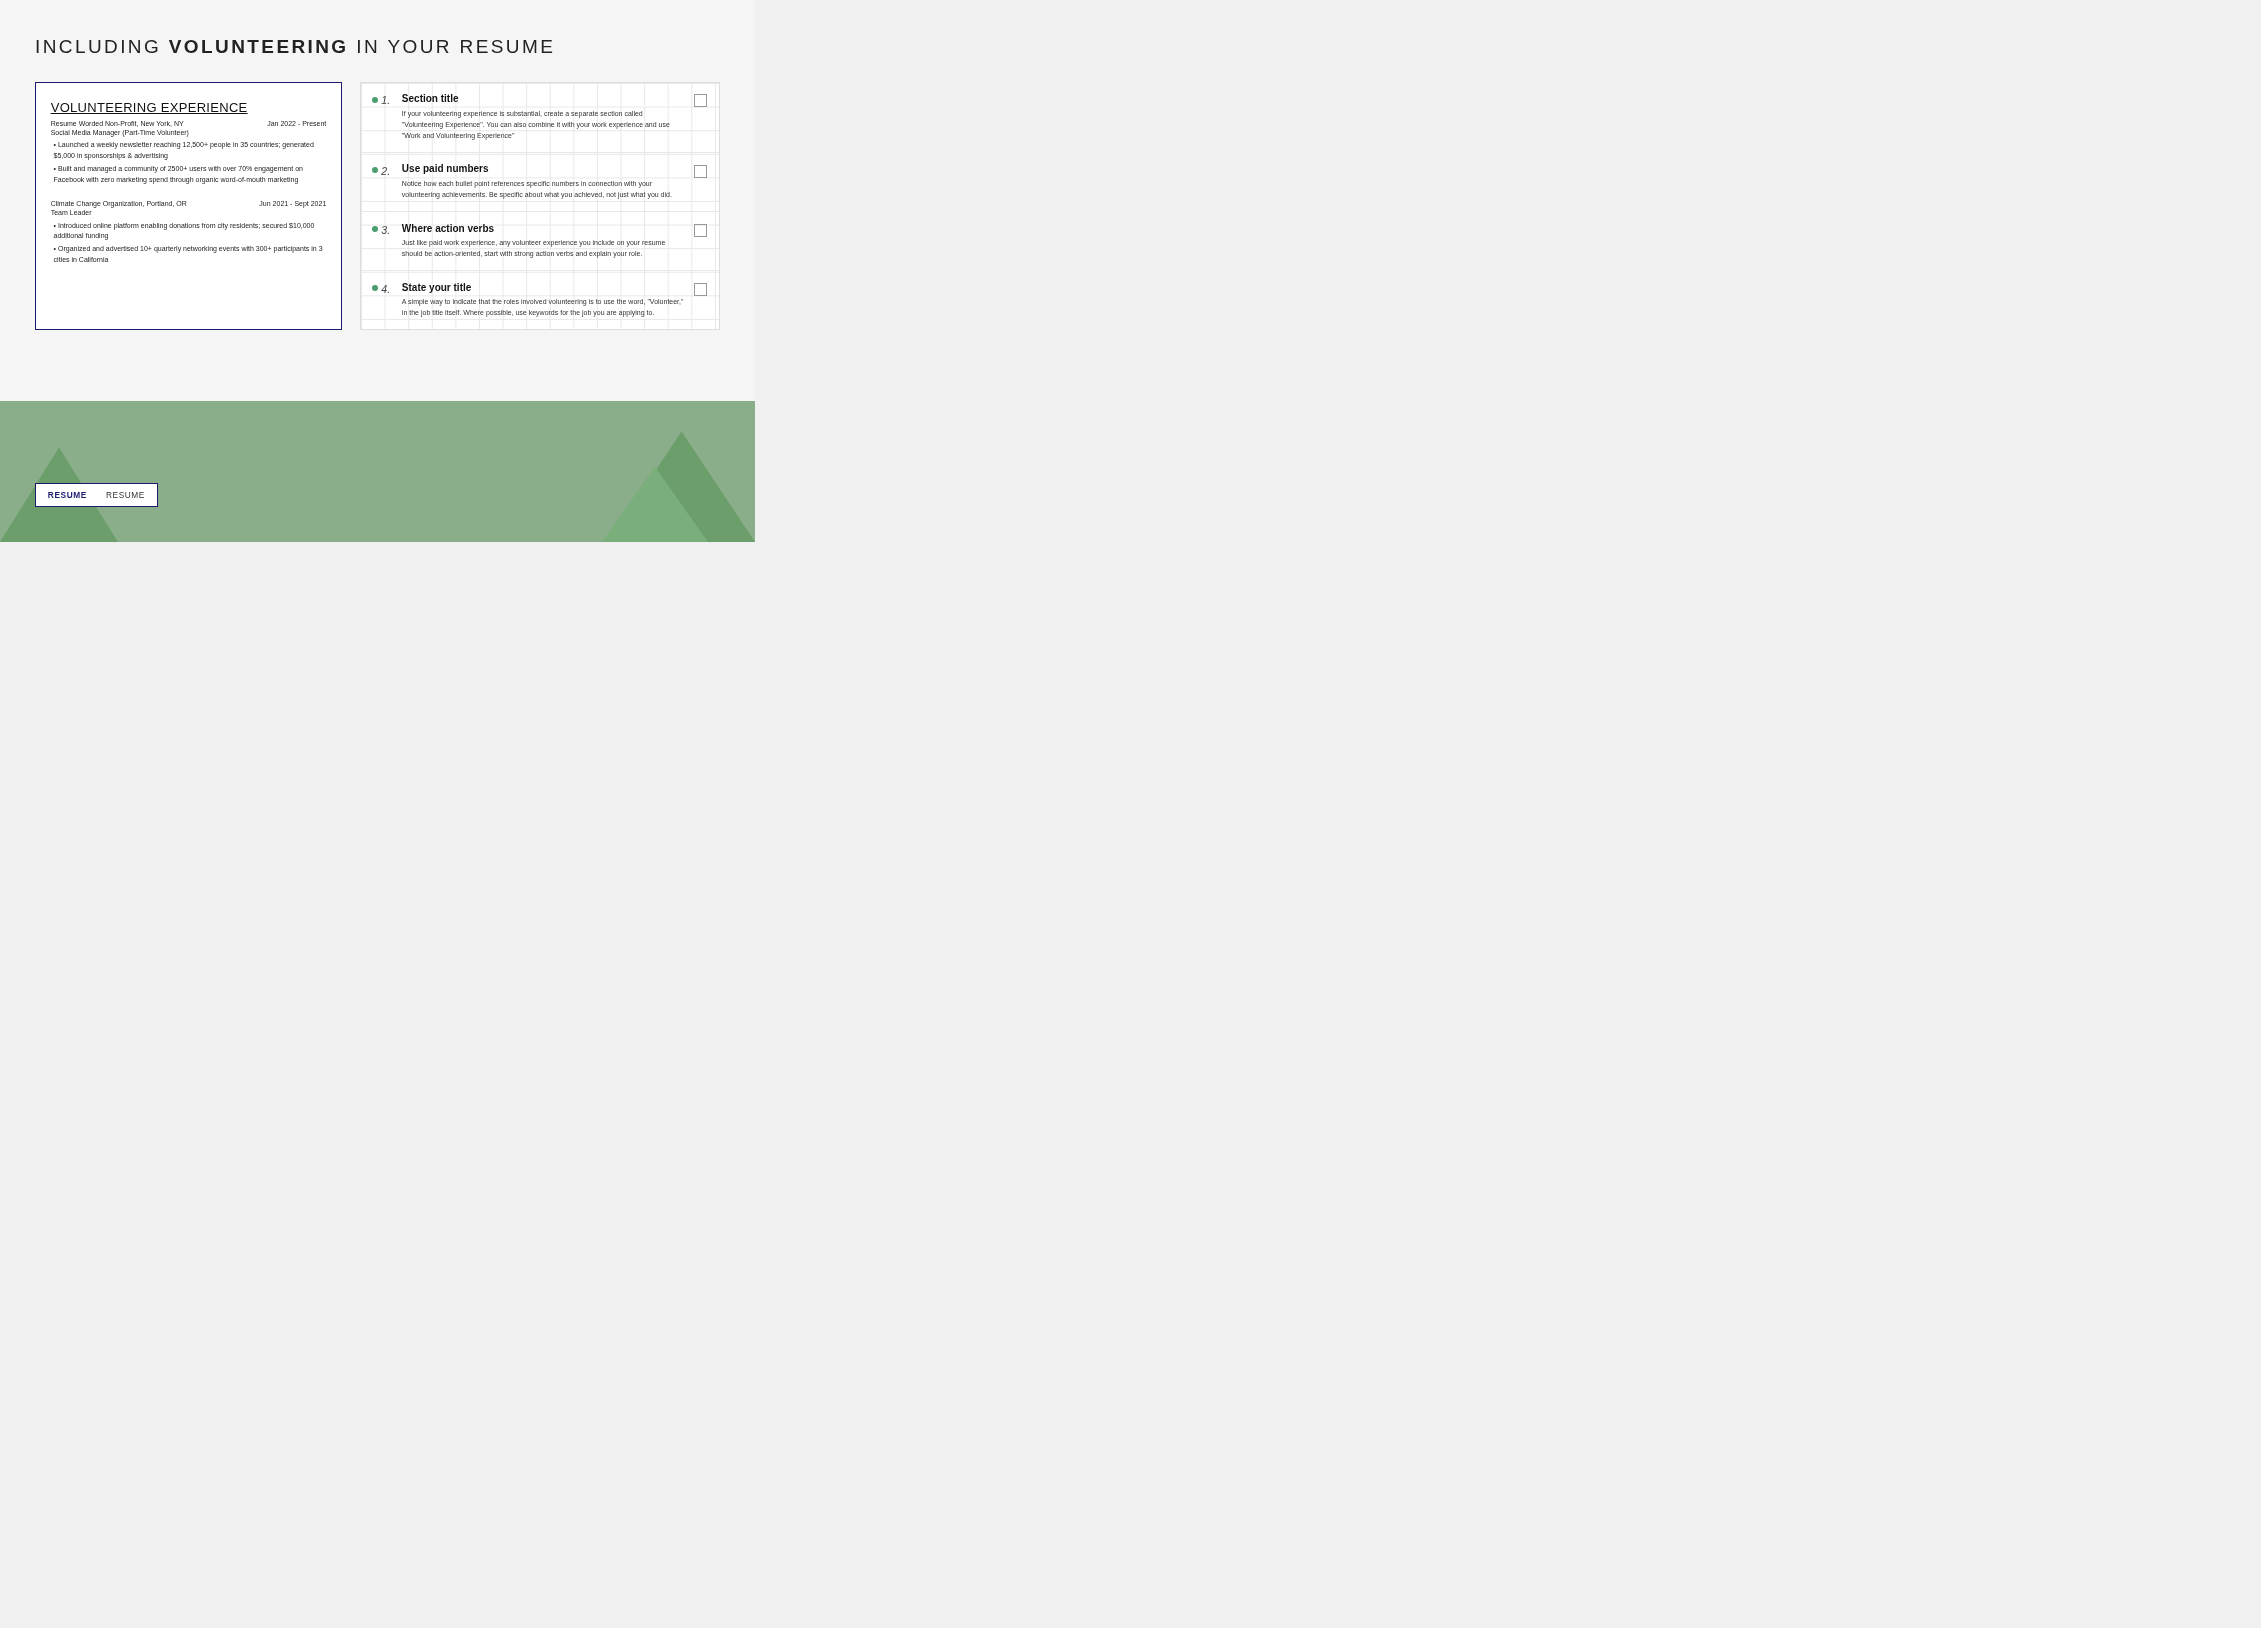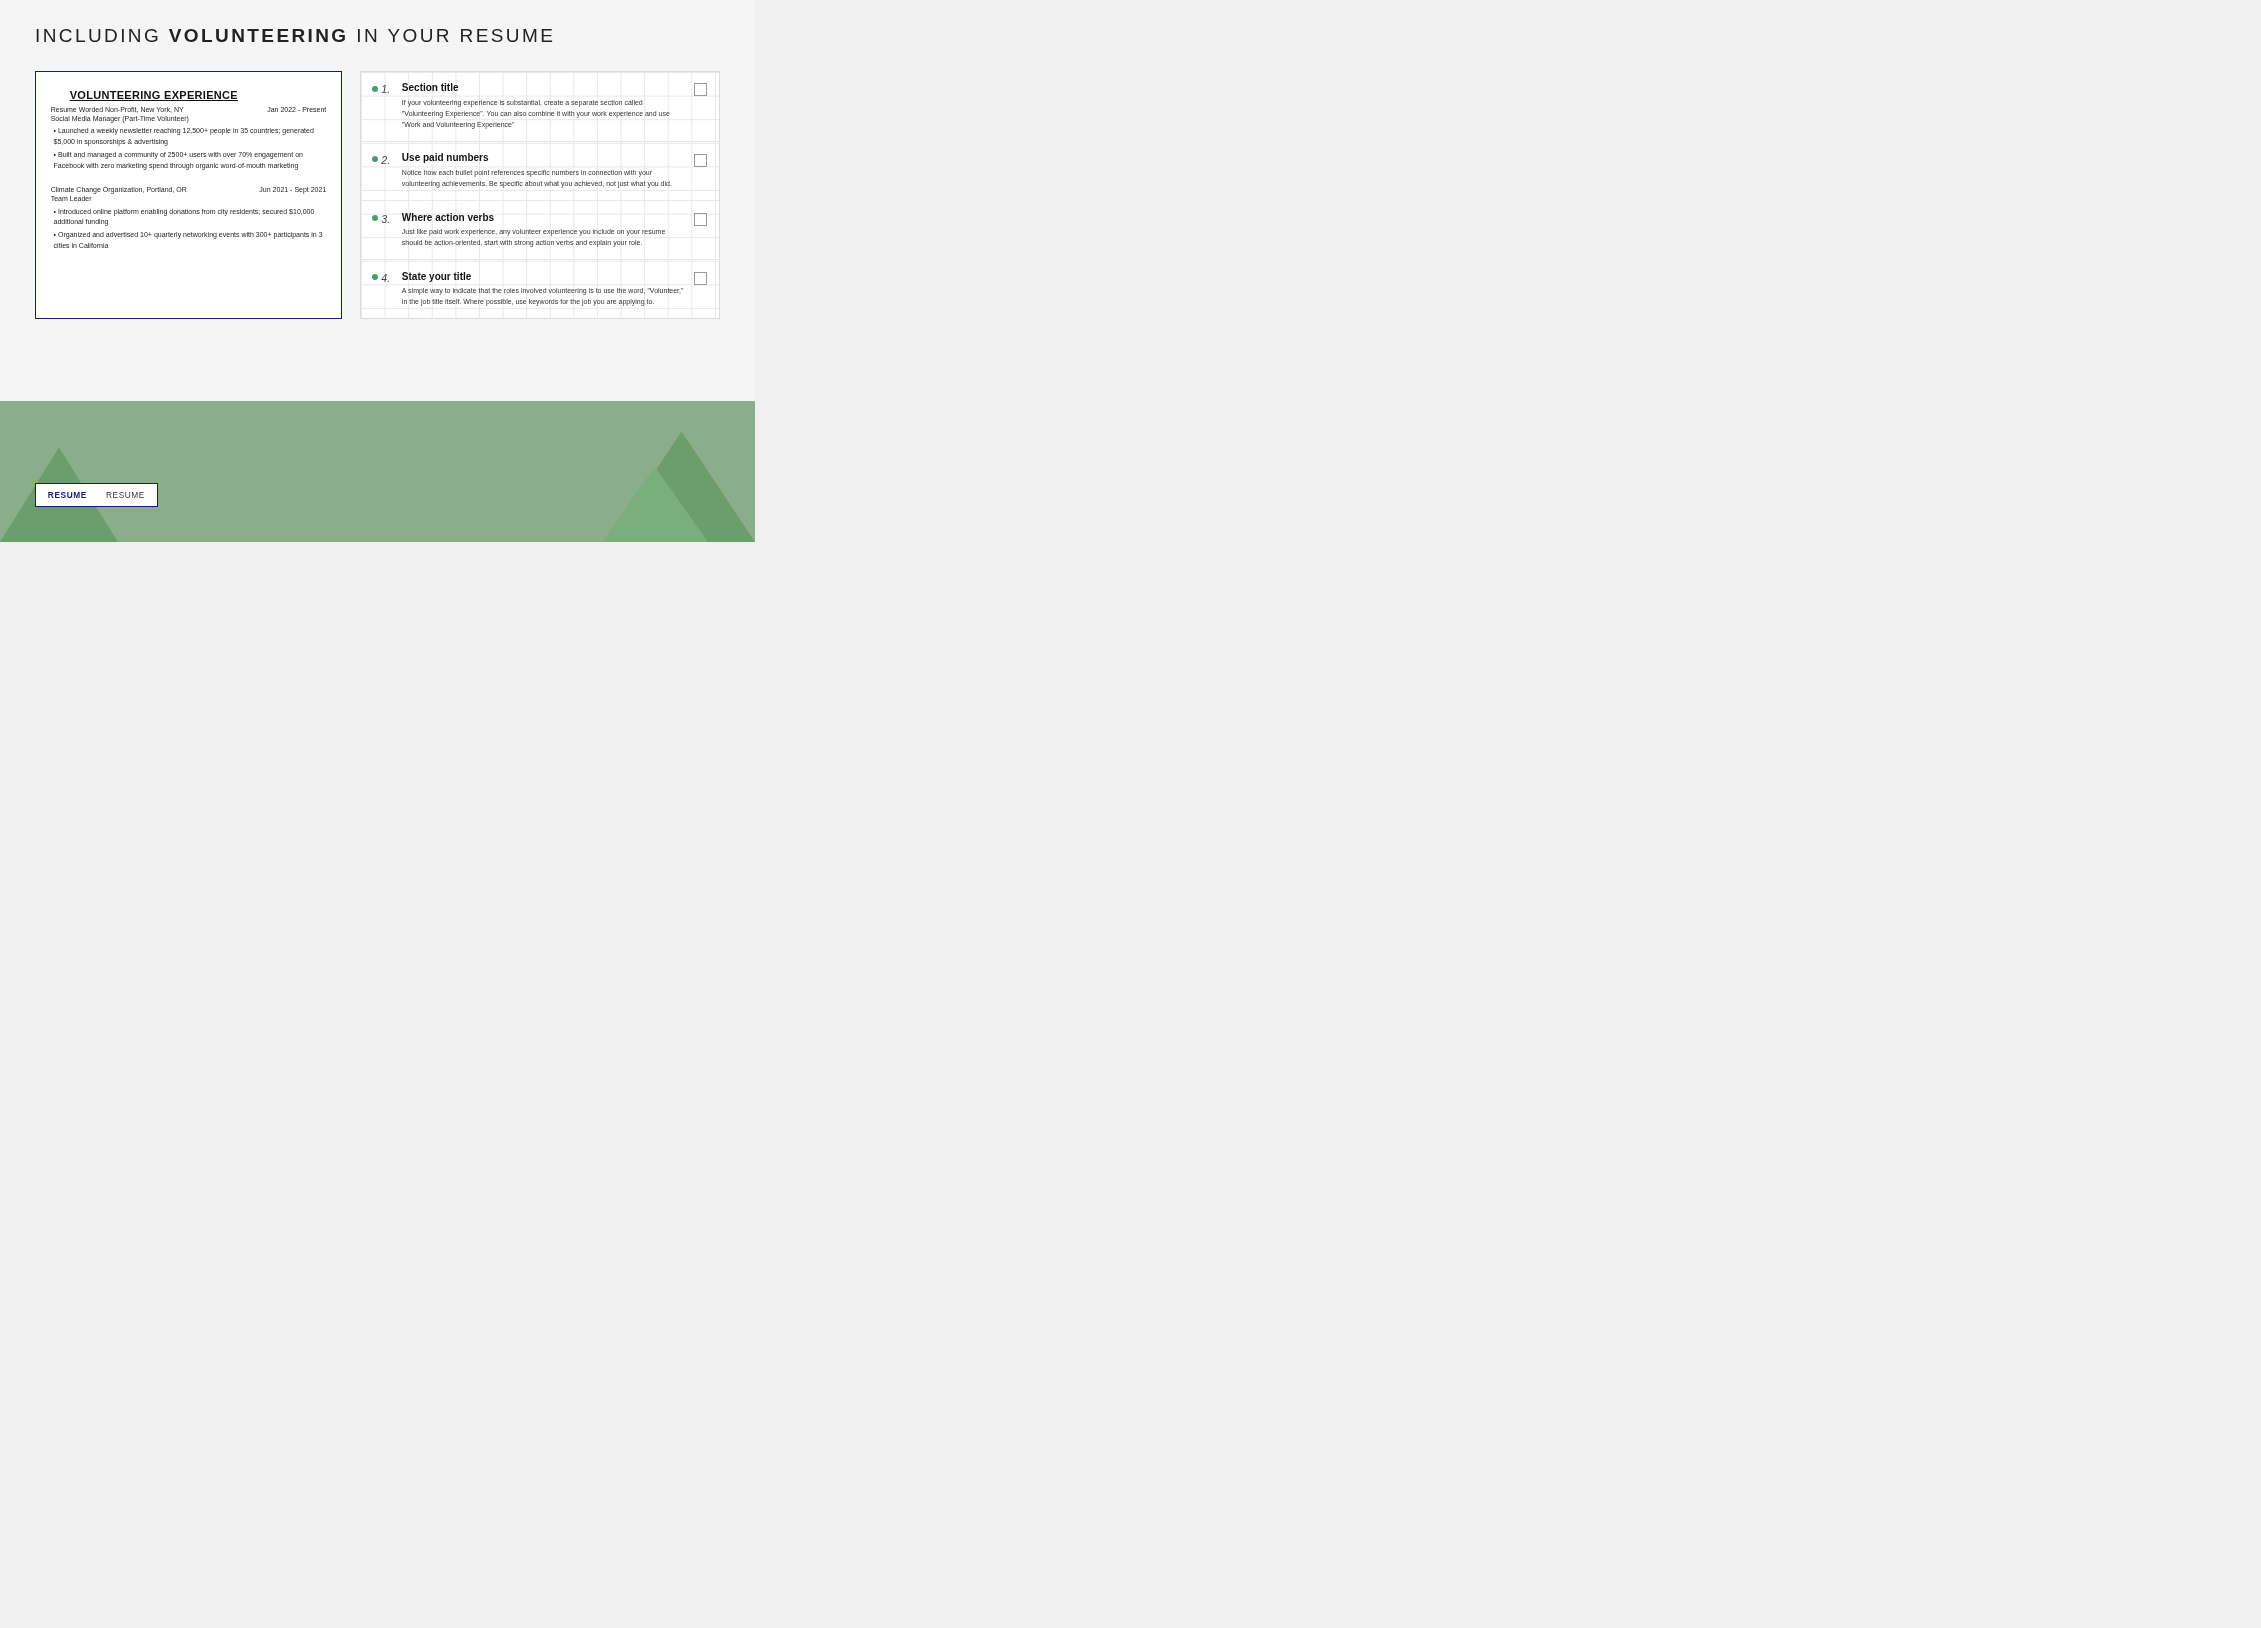--- a/index.html
+++ b/index.html
@@ -15,21 +15,21 @@
       min-height: 542px;
       position: relative;
       overflow: hidden;
     }
 
     .main-container {
       background-color: #f5f5f5;
       width: 100%;
       min-height: 542px;
       position: relative;
-      padding: 25px 35px 0 35px;
+      padding: 36px 35px 0 35px;
     }
 
     
     .green-bg {
       position: absolute;
       bottom: 0;
       left: 0;
       right: 0;
       height: 141px;
       background-color: #8aad8a;
@@ -98,27 +98,26 @@
       background-color: #ffffff;
       border: 1.8px solid #1a1a6e;
       padding: 17.7px 14.7px;
       width: 307px;
       flex-shrink: 0;
       position: relative;
       z-index: 2;
     }
 
     .resume-section-title {
-      font-size: 11px;
-      font-weight: 700;
+      font-size: 13px;
+      font-weight: 400;
       text-decoration: underline;
       color: #111;
       margin-bottom: 4.7px;
       letter-spacing: 0.3px;
-      margin-left: 19px;
     }
 
     .resume-org-line {
       display: flex;
       justify-content: space-between;
       font-size: 7px;
       color: #222;
       margin-bottom: 1.8px;
     }
 

